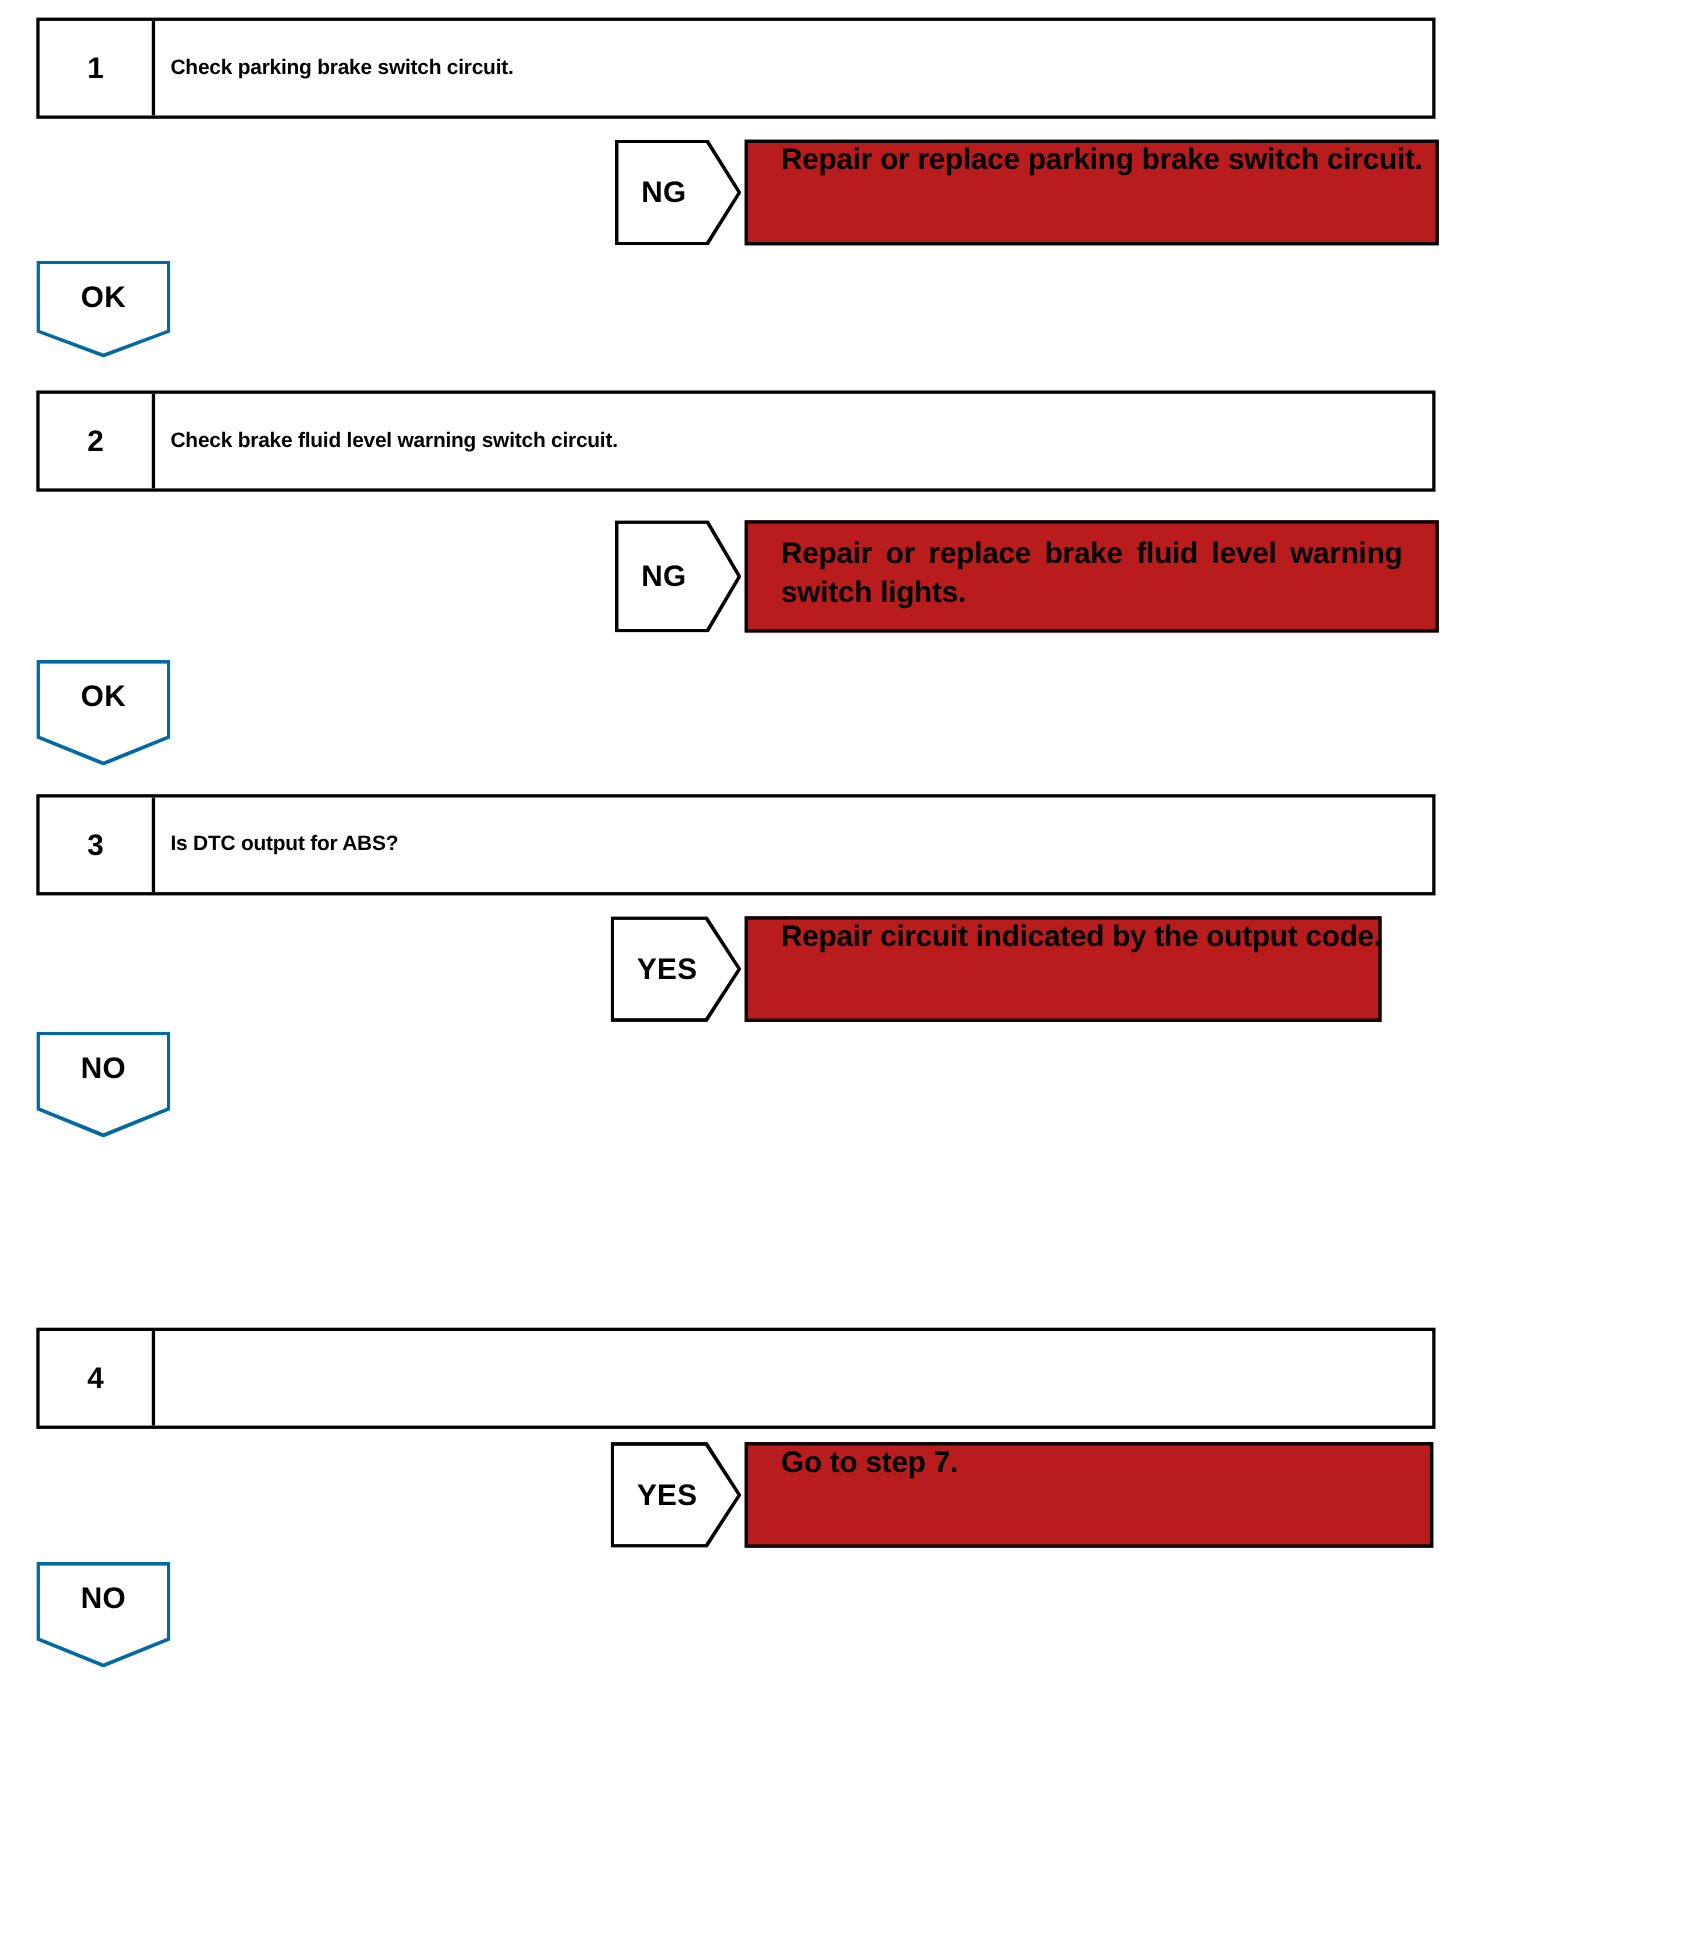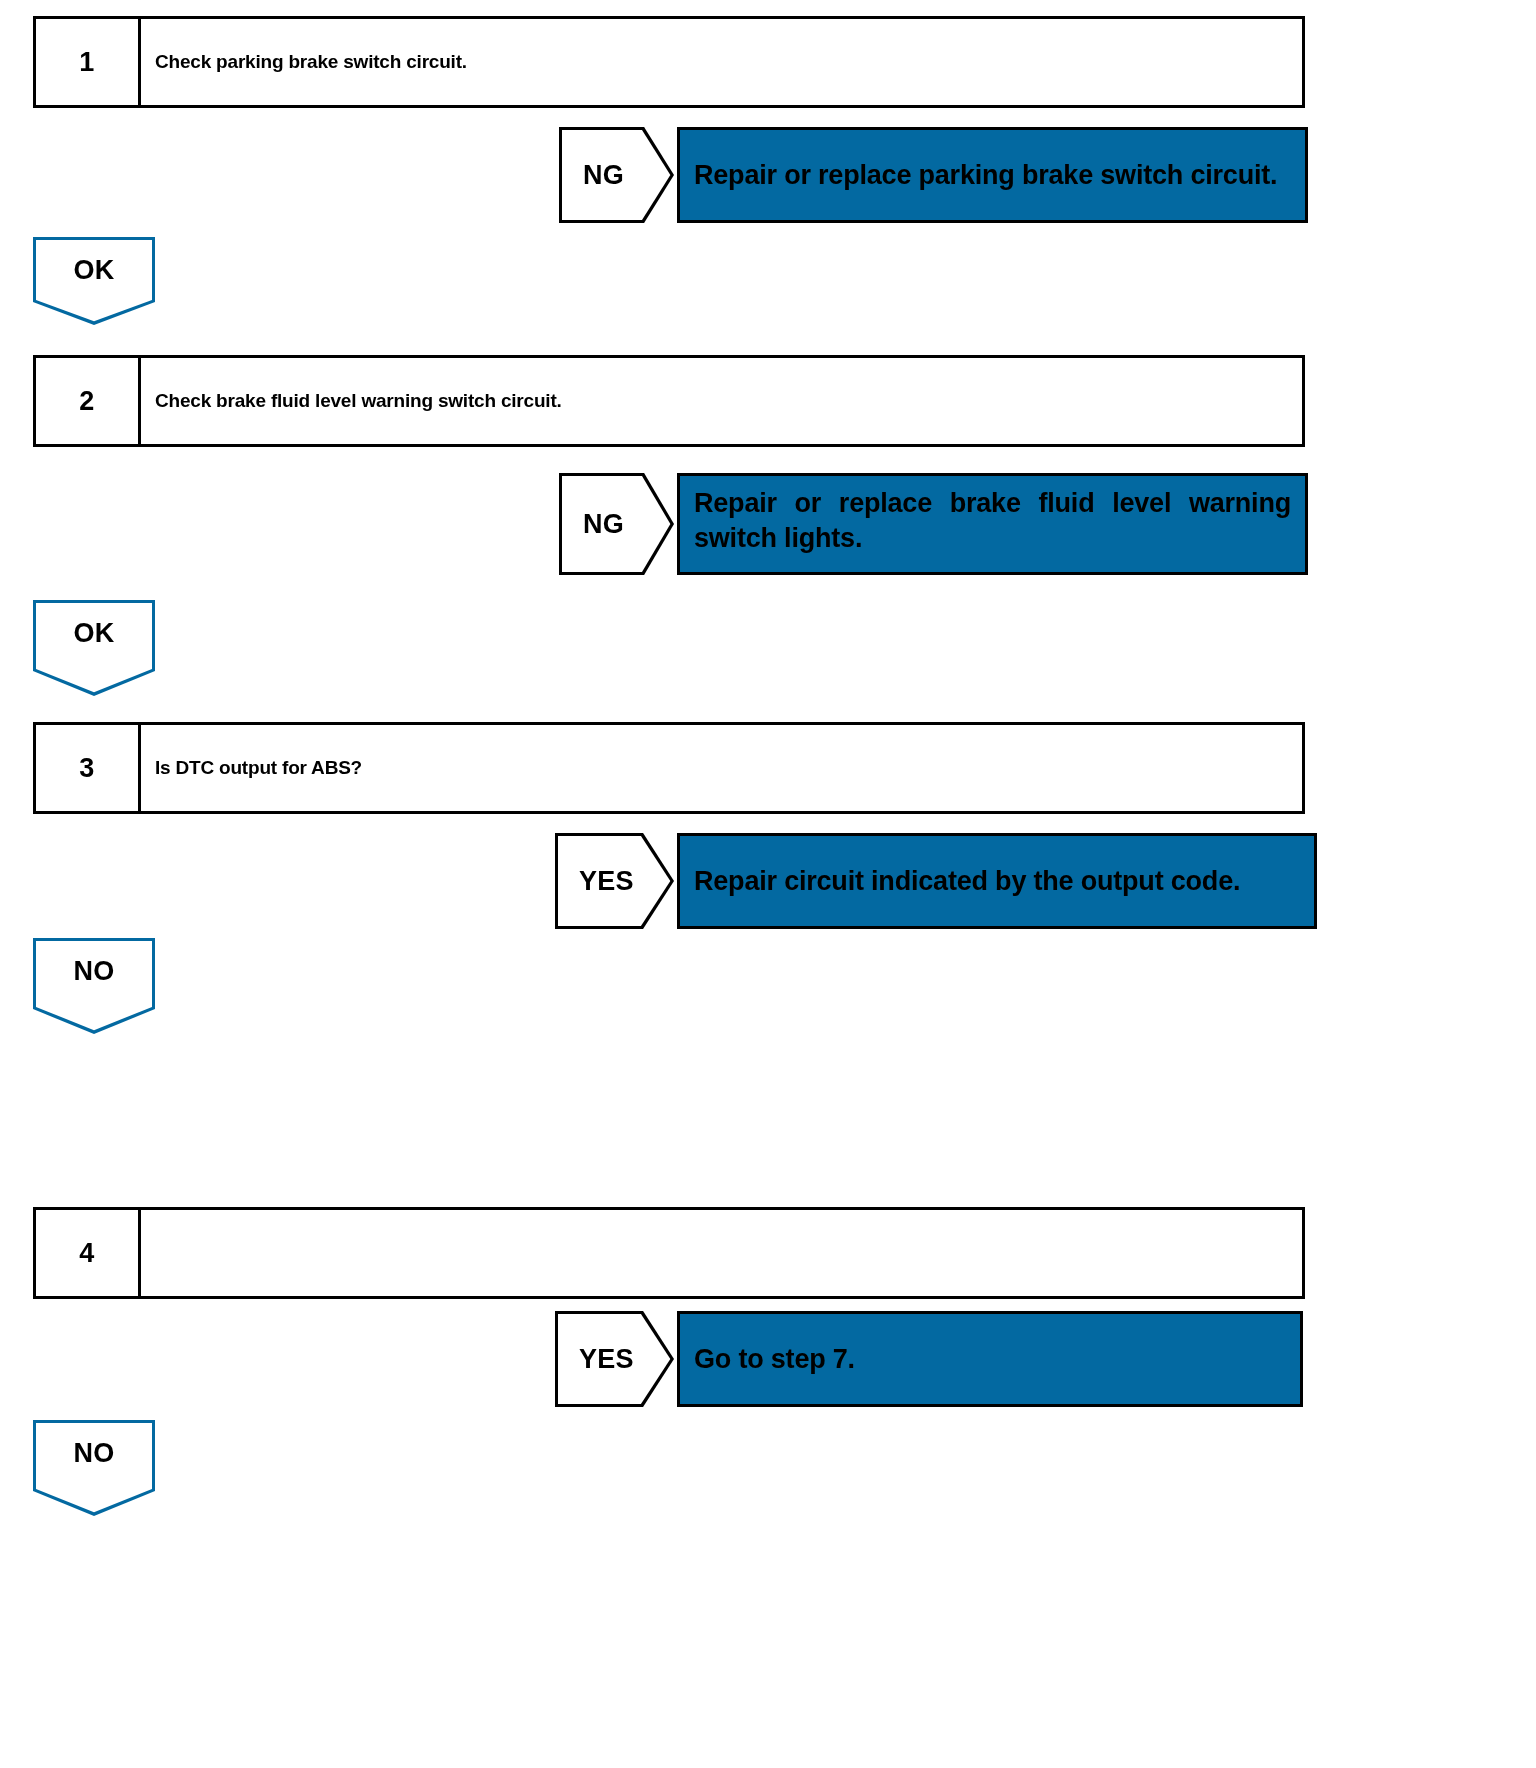--- a/index.html
+++ b/index.html
@@ -78,24 +78,23 @@
     clip-path: polygon(0 0, 73.4% 0, 99.4% 50%, 73.4% 100%, 0 100%);
     z-index: 0;
   }
   .branch-tag .tag-label {
     position: relative;
     z-index: 1;
   }
   .branch-box {
     border: 3px solid #000;
     box-sizing: border-box;
-    background: #0369a1;
-    display: flex;
-    align-items: center;
-    padding: 0 14px;
+    background: #b91c1c;
+    display: flex;
+    padding: 0 30px;
     font-weight: bold;
     font-size: 27px;
     letter-spacing: -0.2px;
   }
   .branch-box.one-line {
     white-space: nowrap;
   }
   .branch-box.justified {
     display: block;
     text-align: justify;
@@ -187,21 +186,21 @@
   <div class="step-row" style="left:33px; top:722px; width:1272px; height:92px;">
     <div class="step-num">3</div>
     <div class="step-text">Is DTC output for ABS?</div>
   </div>
 
   <div class="branch-row" style="left:555px; top:833px; height:96px;">
     <div class="branch-tag" style="width:119px; height:96px;">
       <span class="tag-inner"></span>
       <span class="tag-label">YES</span>
     </div>
-    <div class="branch-box one-line" style="width:640px; height:96px; margin-left:3px;">
+    <div class="branch-box one-line" style="width:579px; height:96px; margin-left:3px;">
       <span>Repair circuit indicated by the output code.</span>
     </div>
   </div>
 
   <div class="down-tag" style="left:33px; top:938px; width:122px; height:96px;">
     <span class="dtag-inner"></span>
     <span class="dtag-label">NO</span>
   </div>
 
   <div class="step-row" style="left:33px; top:1207px; width:1272px; height:92px;">

